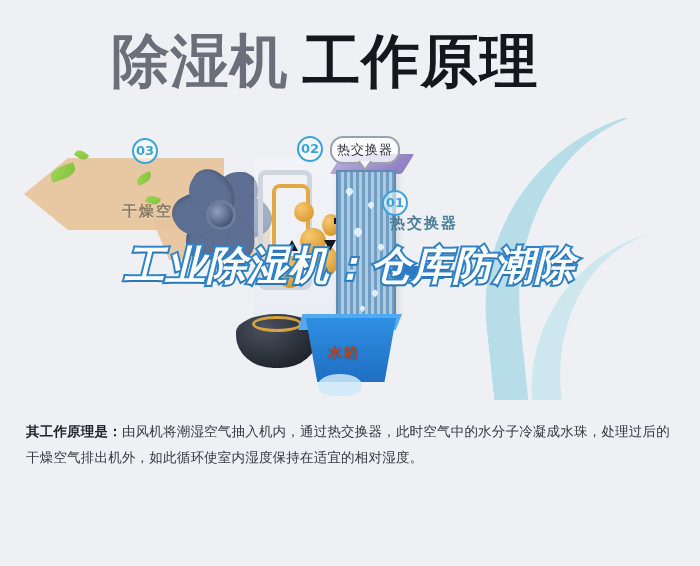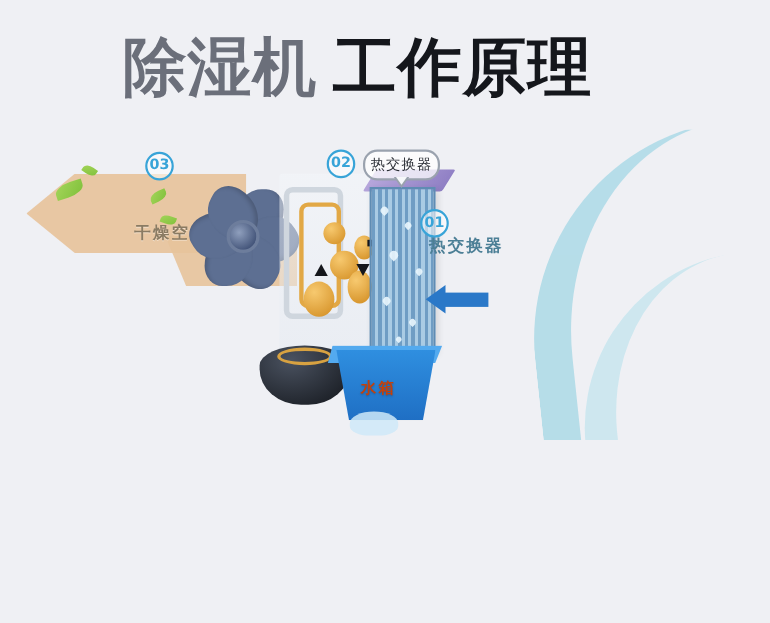--- a/index.html
+++ b/index.html
@@ -314,18 +314,20 @@
     <div class="step s02">02</div>
     <div class="step s01">01</div>
 
     <div class="bubble">热交换器</div>
 
     <div class="flow-label humid">热交换器</div>
 
   </div>
 
   <div class="overlay">
+    <span>工业除湿机：仓库防潮除</span>
   </div>
 
   <div class="body-text">
+    <p><b>其工作原理是：</b><span>由风机将潮湿空气抽入机内，通过热交换器，此时空气中的水分子冷凝成水珠，处理过后的干燥空气排出机外，如此循环使室内湿度保持在适宜的相对湿度。</span></p>
   </div>
 
 </div>
 
 </body></html>

